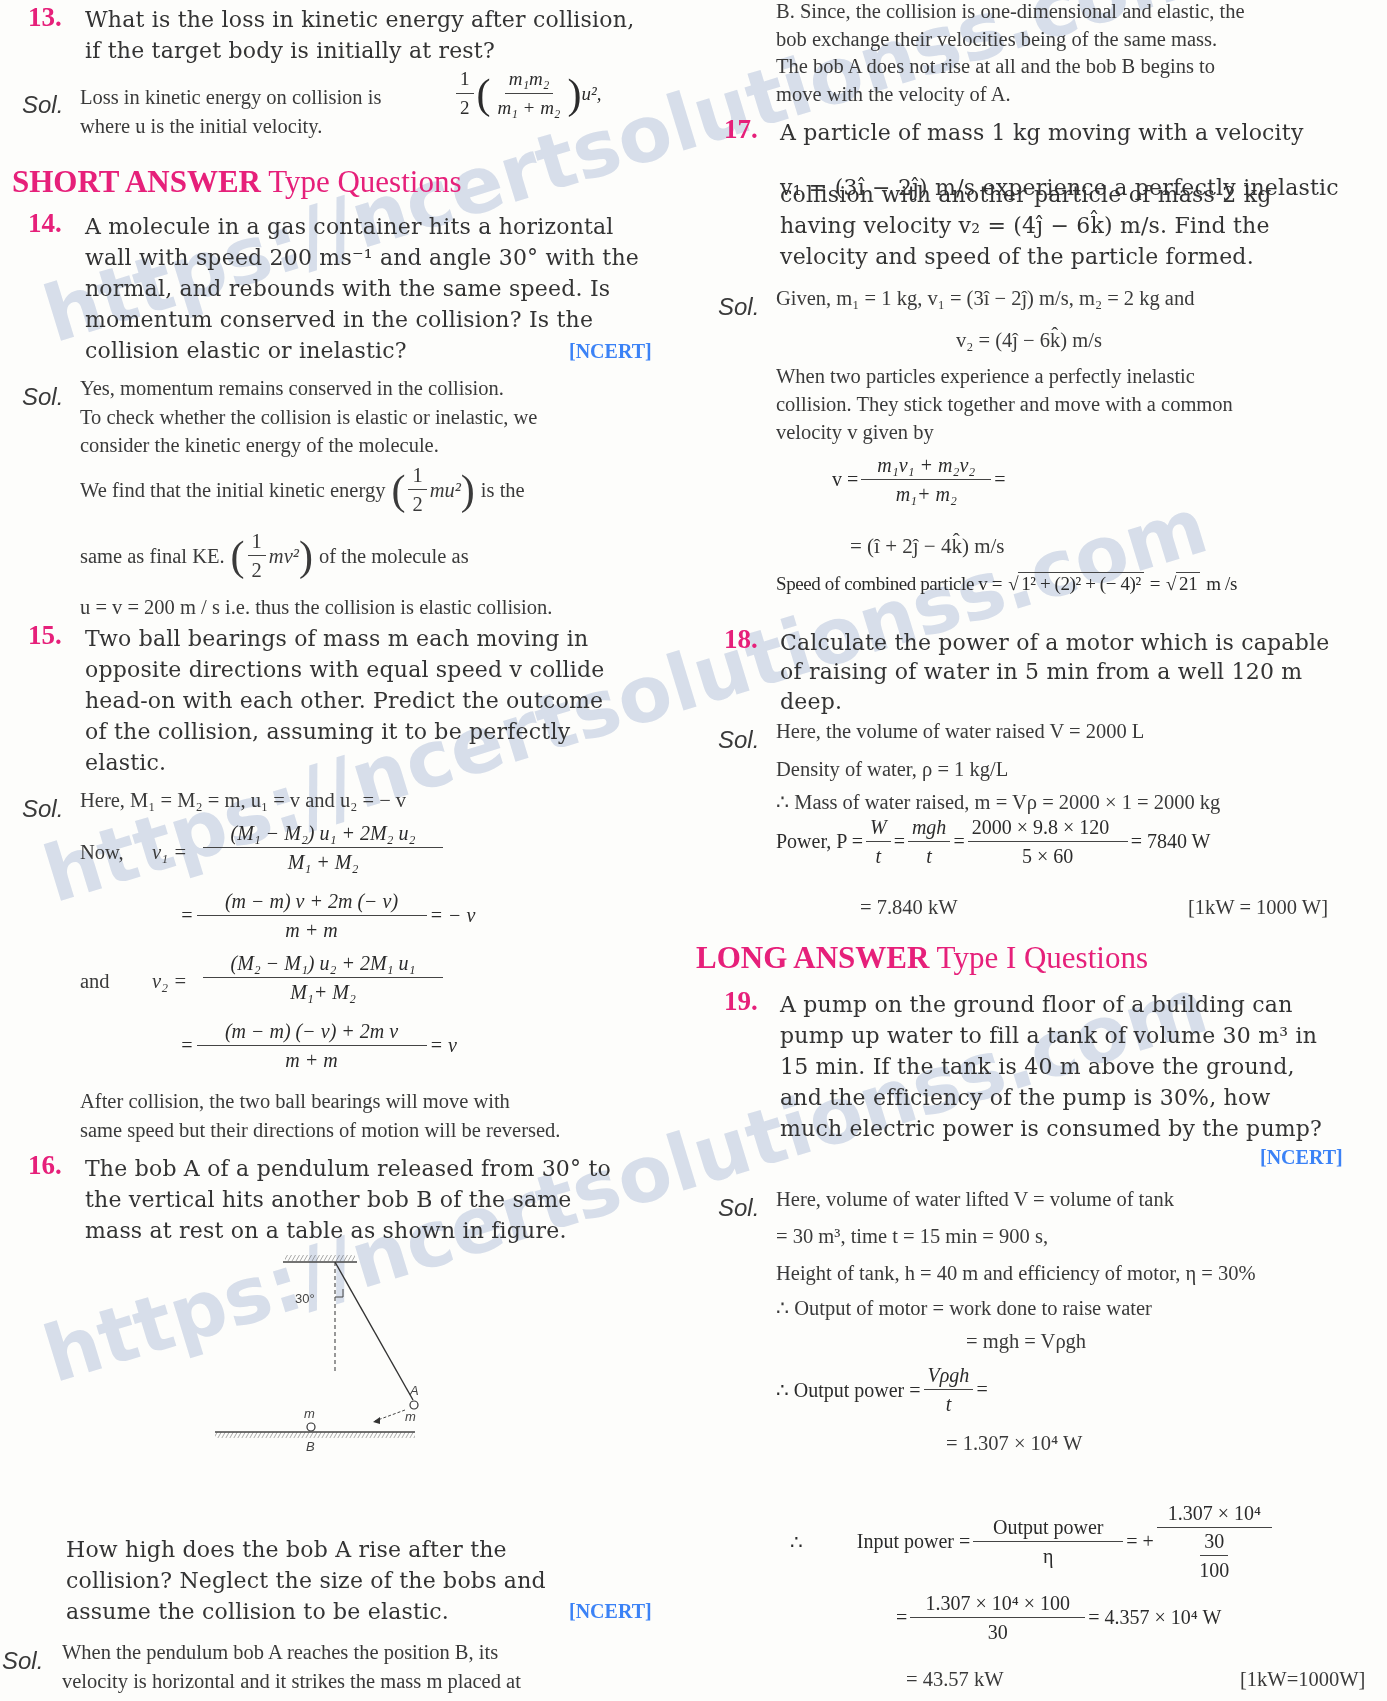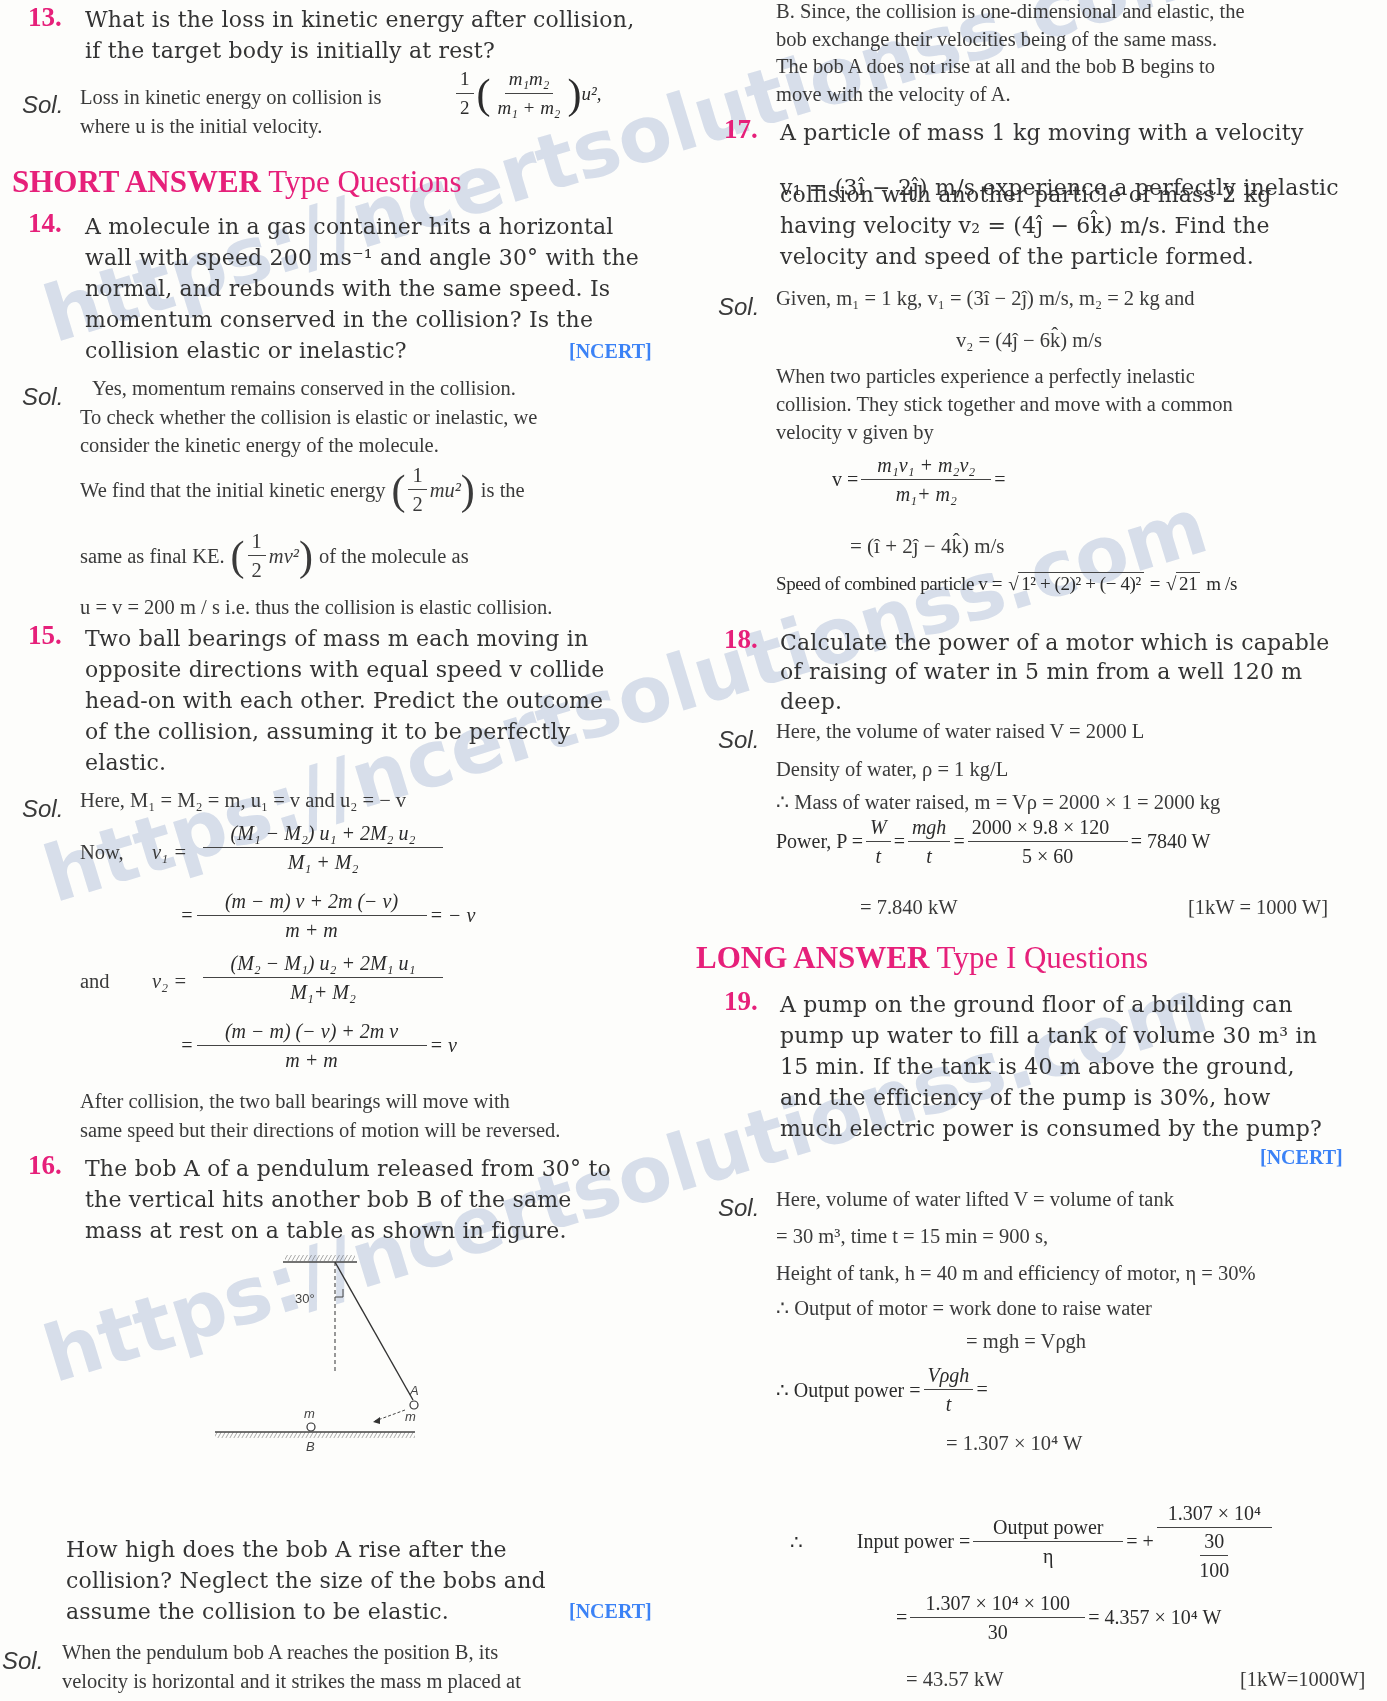--- a/index.html
+++ b/index.html
@@ -68,21 +68,21 @@
   <div>
     <span class="q-num" style="left:28px; top:208px;">14.</span>
     <div class="q-text" style="left:85px; top:211px;">A molecule in a gas container hits a horizontal</div>
     <div class="q-text" style="left:85px; top:242px;">wall with speed 200 ms⁻¹ and angle 30° with the</div>
     <div class="q-text" style="left:85px; top:273px;">normal, and rebounds with the same speed. Is</div>
     <div class="q-text" style="left:85px; top:304px;">momentum conserved in the collision? Is the</div>
     <div class="q-text" style="left:85px; top:335px;">collision elastic or inelastic?</div>
     <span class="ncert" style="left:569px; top:340px;">[NCERT]</span>
 
     <span class="sol-label" style="left:22px; top:372px;">Sol.</span>
-    <div class="sol-text" style="left:92px; top:374px;">Yes, momentum remains conserved in the collision.</div>
+    <div class="sol-text" style="left:80px; top:374px;">Yes, momentum remains conserved in the collision.</div>
     <div class="sol-text" style="left:80px; top:403px;">To check whether the collision is elastic or inelastic, we</div>
     <div class="sol-text" style="left:80px; top:431px;">consider the kinetic energy of the molecule.</div>
 
     <div class="abs sol-text" style="left:80px; top:462px; display:flex; align-items:center;">
       <span>We find that the initial kinetic energy</span>
       <span class="paren" style="margin-left:6px;">(</span>
       <span class="frac">
           <span class="num">1</span>
           <span class="den">2</span>
         </span>

